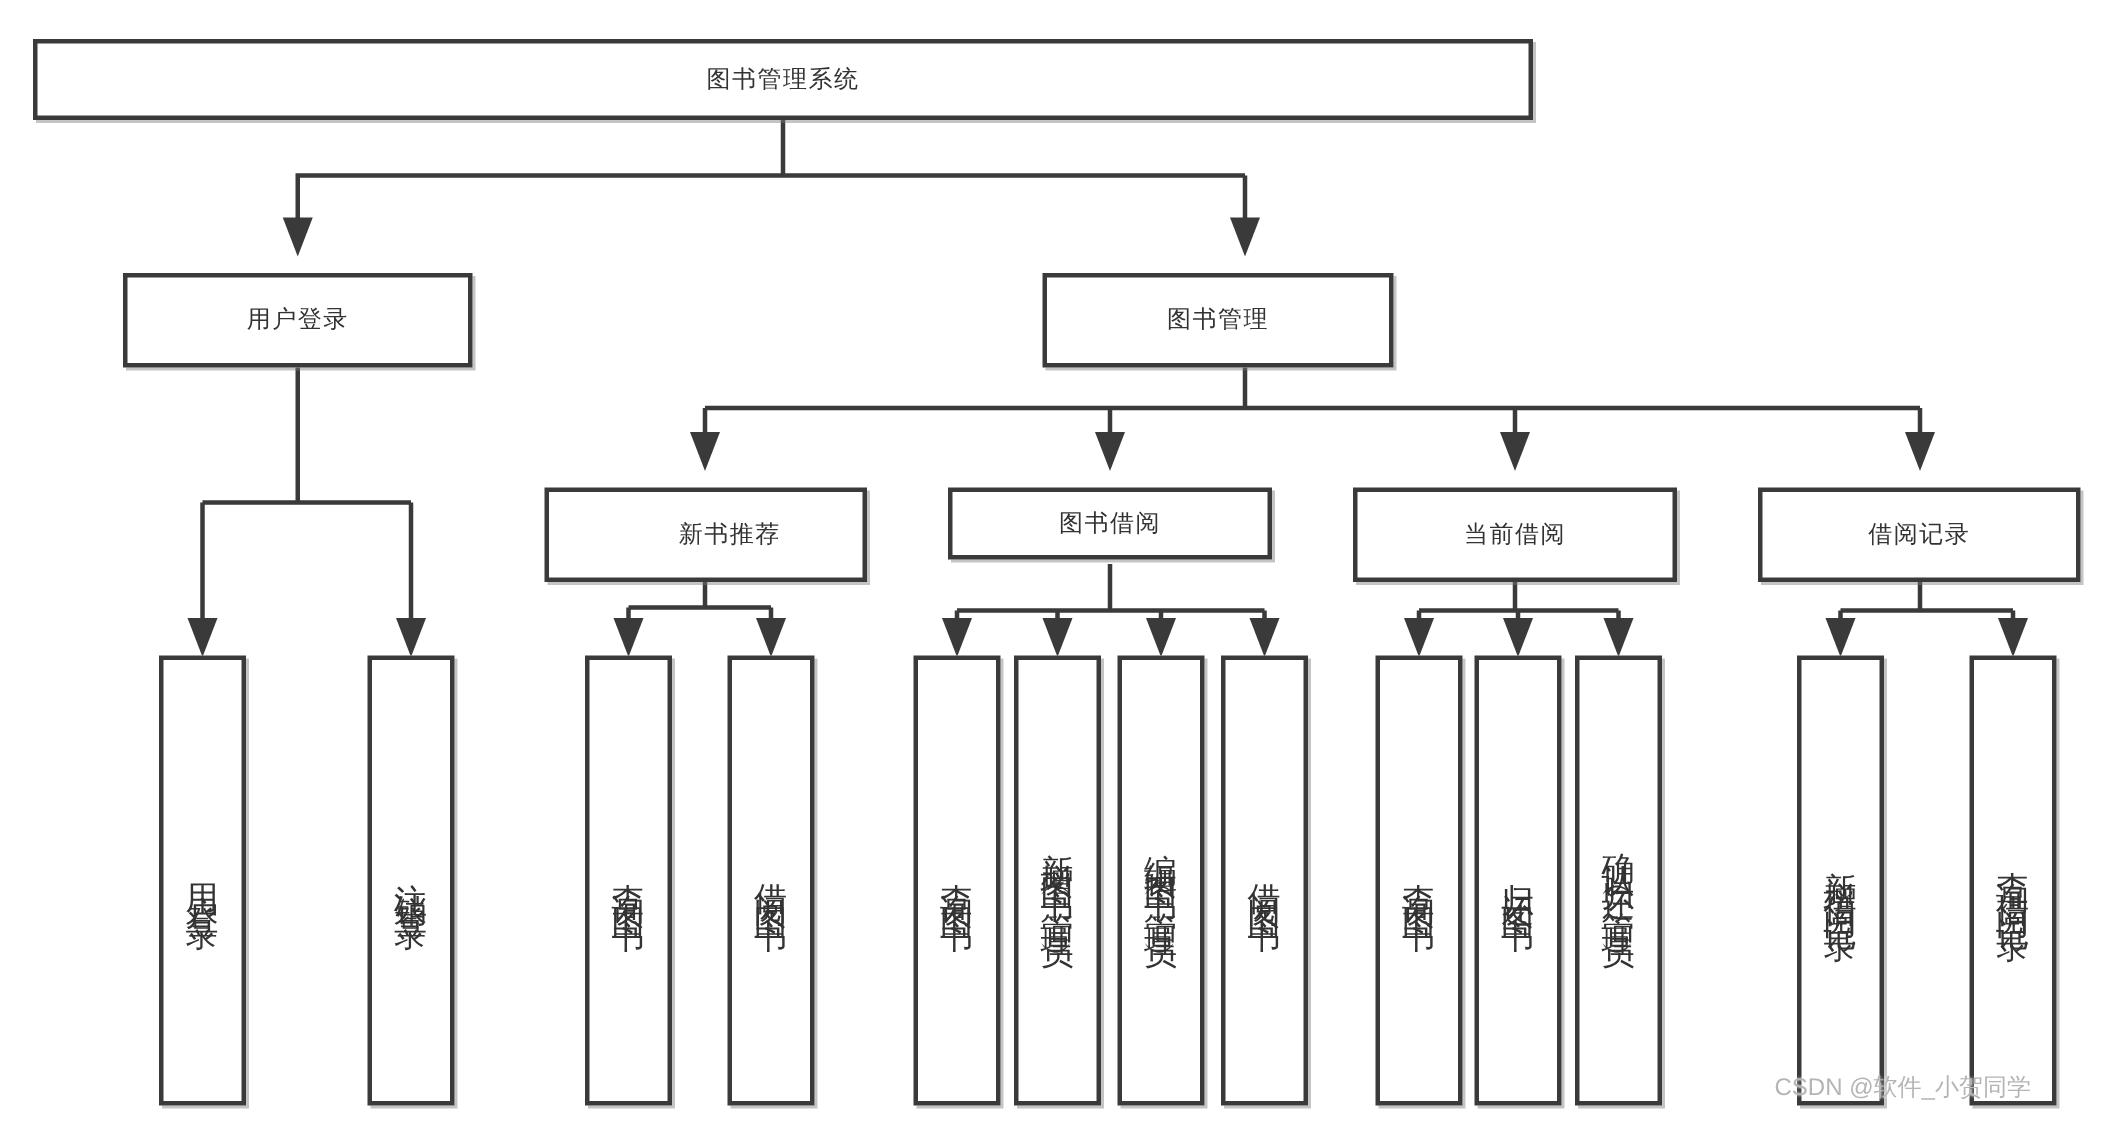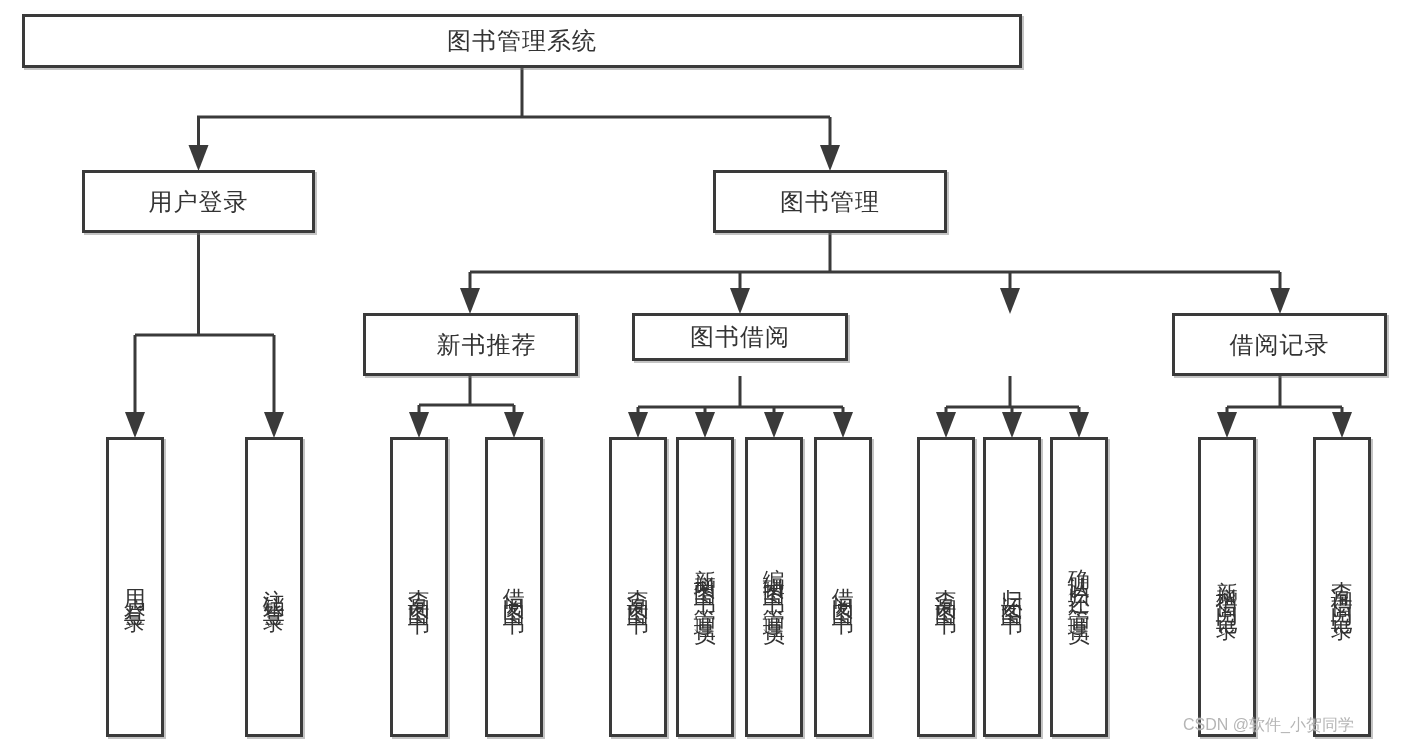--- a/index.html
+++ b/index.html
@@ -8,29 +8,29 @@
     font-family:"Liberation Sans","DejaVu Sans",sans-serif;color:#333333;
   }
   .connectors{position:absolute;left:0;top:0;z-index:1;}
   .box{
     position:absolute;z-index:2;box-sizing:border-box;
     border:3px solid #3a3a3a;background:#ffffff;
     box-shadow:2px 2px 0 rgba(125,125,125,0.45);
     display:flex;align-items:center;justify-content:center;
     color:#333333;
   }
-  .h{font-size:24px;letter-spacing:1px;}
+  .h{font-size:16px;letter-spacing:1px;margin-top:12px;}
   .v{
     writing-mode:vertical-rl;
     font-size:22px;letter-spacing:8px;line-height:1.15;
   }
   
   .n-root{left:22px;top:14px;width:1000px;height:54px;}
   .n-l2a{left:82px;top:170px;width:233px;height:63px;}
-  .n-l2b{left:713px;top:170px;width:234px;height:63px;}
+  .n-l2b{left:695px;top:170px;width:234px;height:63px;}
   .n-l3a{left:363px;top:313px;width:215px;height:63px;padding-left:32px;}
   .n-l3b{left:632px;top:313px;width:216px;height:48px;}
   .n-l3c{left:902px;top:313px;width:216px;height:63px;}
   .n-l3d{left:1172px;top:313px;width:215px;height:63px;}
   .leaf{top:437px;width:58px;height:300px;}
   .n-f1{left:106px;} .n-f2{left:245px;}
   .n-f3{left:390px;} .n-f4{left:485px;}
   .n-f5{left:609px;} .n-f6{left:676px;} .n-f7{left:745px;} .n-f8{left:814px;}
   .n-f9{left:917px;} .n-f10{left:983px;} .n-f11{left:1050px;}
   .n-f12{left:1198px;} .n-f13{left:1313px;}
@@ -85,20 +85,21 @@
     </g>
   </svg>
 
   <div class="box h n-root">图书管理系统</div>
 
   <div class="box h n-l2a">用户登录</div>
   <div class="box h n-l2b">图书管理</div>
 
   <div class="box h n-l3a">新书推荐</div>
   <div class="box h n-l3b">图书借阅</div>
+  <div class="box h n-l3c">当前借阅</div>
   <div class="box h n-l3d">借阅记录</div>
 
   <div class="box v leaf n-f1">用户登录</div>
   <div class="box v leaf n-f2">注销登录</div>
 
   <div class="box v leaf n-f3">查询图书</div>
   <div class="box v leaf n-f4">借阅图书</div>
 
   <div class="box v leaf n-f5">查询图书</div>
   <div class="box v leaf n-f6">新增图书（管理员）</div>

